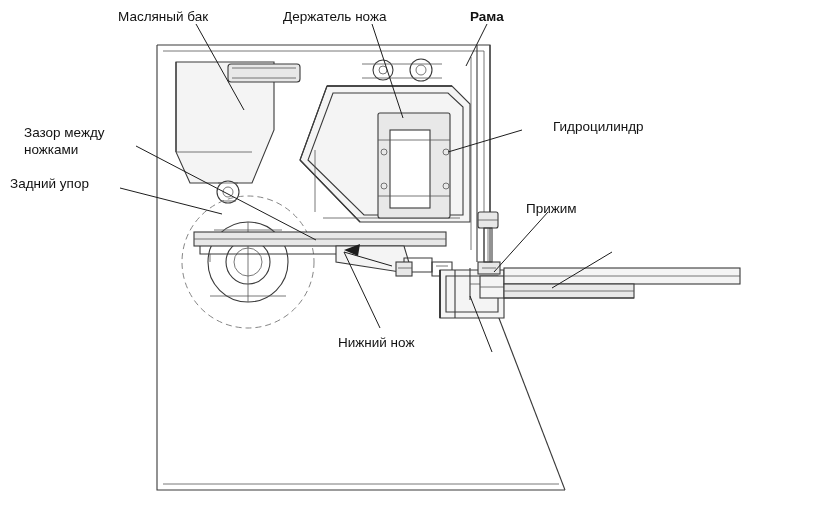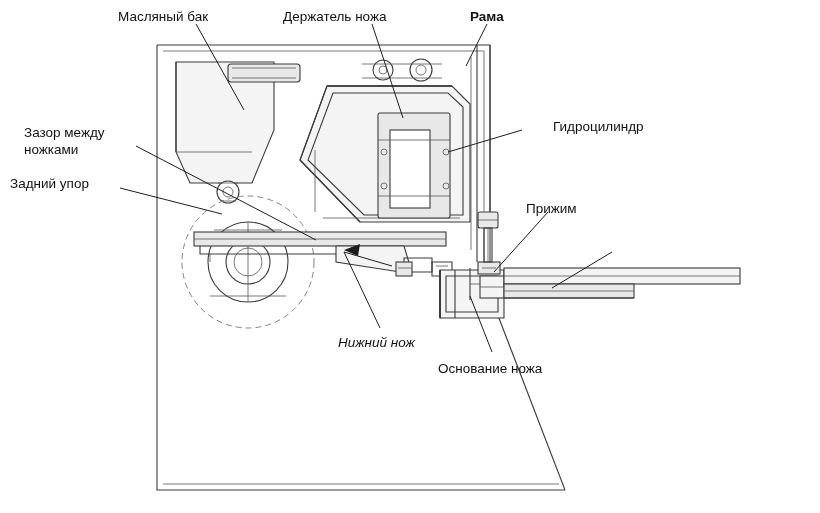--- a/index.html
+++ b/index.html
@@ -216,16 +216,15 @@
   </svg>
 
   <div class="label" style="left:118px; top:8px;">Масляный бак</div>
   <div class="label" style="left:283px; top:8px;">Держатель ножа</div>
   <div class="label" style="left:470px; top:8px;font-weight:bold;">Рама</div>
   <div class="label" style="left:24px;  top:124px;">Зазор между
 ножками</div>
   <div class="label" style="left:10px;   top:175px;">Задний упор</div>
   <div class="label" style="left:553px; top:118px;">Гидроцилиндр</div>
   <div class="label" style="left:526px; top:200px;">Прижим</div>
-  <div class="label" style="left:338px; top:334px;font-style:italic;">Нижний нож</div>
-  <div class="label" style="left:438px; top:360px;">Основание ножа</div>
+  <div class="label" style="left:338px; top:334px;">Нижний нож</div>
 
 </div>
 
 </body></html>

